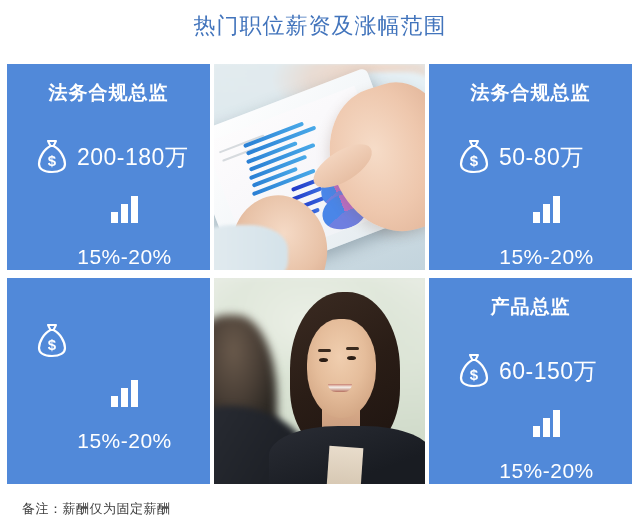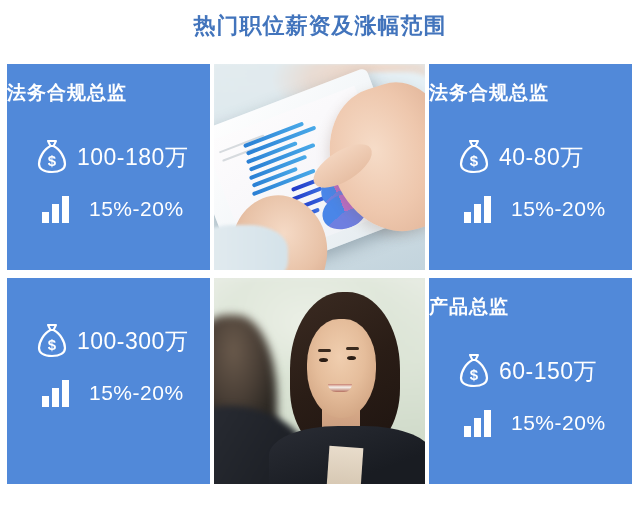--- a/index.html
+++ b/index.html
@@ -23,21 +23,21 @@
   }
 
   
   .title {
     position: absolute;
     top: 10px;
     left: 0;
     width: 640px;
     text-align: center;
     font-size: 22px;
-    font-weight: bold;
+    font-weight: normal;
     color: #4274BC;
     letter-spacing: 1px;
     line-height: 32px;
     white-space: nowrap;
   }
 
   
   .grid {
     position: absolute;
     left: 7px;
@@ -54,38 +54,38 @@
   
   .card {
     background: #5189D9;
     position: relative;
     box-sizing: border-box;
     padding: 14px 0 0 0;
     overflow: hidden;
   }
 
   .card-title {
-    text-align: left;
+    text-align: center;
     color: #ffffff;
     font-size: 19px;
     font-weight: bold;
     letter-spacing: 1px;
     line-height: 30px;
     white-space: nowrap;
   }
 
   .stat-row {
     display: flex;
     align-items: center;
     gap: 6px;
     padding-left: 26px;
     box-sizing: border-box;
   }
   .stat-row.salary { margin-top: 28px; }
-  .stat-row.growth { margin-top: 14px; padding-left: 32px; gap: 16px; }
+  .stat-row.growth { margin-top: 14px; padding-left: 32px; gap: 16px; flex-direction: column; }
 
   .stat-icon {
     flex: 0 0 auto;
     width: 38px;
     height: 42px;
     display: flex;
     align-items: center;
     justify-content: center;
   }
   .stat-icon.bars { width: 34px; height: 34px; }
@@ -298,21 +298,21 @@
     <div class="card">
       <div class="card-title">法务合规总监</div>
       <div class="stat-row salary">
         <span class="stat-icon">
           <svg width="34" height="38" viewBox="0 0 34 38" aria-hidden="true">
             <path d="M13 3 L21 3 L18.5 8 L15.5 8 Z" fill="none" stroke="#fff" stroke-width="2" stroke-linejoin="round"></path>
             <path d="M15.5 8 C9 11, 4 20, 4 26 C4 31, 9 34, 17 34 C25 34, 30 31, 30 26 C30 20, 25 11, 18.5 8 Z" fill="none" stroke="#fff" stroke-width="2.2" stroke-linejoin="round"></path>
             <text x="17" y="27.5" font-family="Liberation Sans, sans-serif" font-size="15" font-weight="bold" fill="#fff" text-anchor="middle">$</text>
           </svg>
         </span>
-        <span class="stat-value">100-180万</span>
+        <span class="stat-value">200-180万</span>
       </div>
       <div class="stat-row growth">
         <span class="stat-icon bars">
           <svg width="30" height="30" viewBox="0 0 30 30" aria-hidden="true">
             <rect x="1" y="18" width="7" height="11" fill="#fff"></rect>
             <rect x="11" y="10" width="7" height="19" fill="#fff"></rect>
             <rect x="21" y="2" width="7" height="27" fill="#fff"></rect>
           </svg>
         </span>
         <span class="stat-value pct">15%-20%</span>
@@ -356,21 +356,21 @@
     <div class="card">
       <div class="card-title">法务合规总监</div>
       <div class="stat-row salary">
         <span class="stat-icon">
           <svg width="34" height="38" viewBox="0 0 34 38" aria-hidden="true">
             <path d="M13 3 L21 3 L18.5 8 L15.5 8 Z" fill="none" stroke="#fff" stroke-width="2" stroke-linejoin="round"></path>
             <path d="M15.5 8 C9 11, 4 20, 4 26 C4 31, 9 34, 17 34 C25 34, 30 31, 30 26 C30 20, 25 11, 18.5 8 Z" fill="none" stroke="#fff" stroke-width="2.2" stroke-linejoin="round"></path>
             <text x="17" y="27.5" font-family="Liberation Sans, sans-serif" font-size="15" font-weight="bold" fill="#fff" text-anchor="middle">$</text>
           </svg>
         </span>
-        <span class="stat-value">40-80万</span>
+        <span class="stat-value">50-80万</span>
       </div>
       <div class="stat-row growth">
         <span class="stat-icon bars">
           <svg width="30" height="30" viewBox="0 0 30 30" aria-hidden="true">
             <rect x="1" y="18" width="7" height="11" fill="#fff"></rect>
             <rect x="11" y="10" width="7" height="19" fill="#fff"></rect>
             <rect x="21" y="2" width="7" height="27" fill="#fff"></rect>
           </svg>
         </span>
         <span class="stat-value pct">15%-20%</span>
@@ -379,21 +379,20 @@
 
     <div class="card">
       <div class="stat-row salary">
         <span class="stat-icon">
           <svg width="34" height="38" viewBox="0 0 34 38" aria-hidden="true">
             <path d="M13 3 L21 3 L18.5 8 L15.5 8 Z" fill="none" stroke="#fff" stroke-width="2" stroke-linejoin="round"></path>
             <path d="M15.5 8 C9 11, 4 20, 4 26 C4 31, 9 34, 17 34 C25 34, 30 31, 30 26 C30 20, 25 11, 18.5 8 Z" fill="none" stroke="#fff" stroke-width="2.2" stroke-linejoin="round"></path>
             <text x="17" y="27.5" font-family="Liberation Sans, sans-serif" font-size="15" font-weight="bold" fill="#fff" text-anchor="middle">$</text>
           </svg>
         </span>
-        <span class="stat-value">100-300万</span>
       </div>
       <div class="stat-row growth">
         <span class="stat-icon bars">
           <svg width="30" height="30" viewBox="0 0 30 30" aria-hidden="true">
             <rect x="1" y="18" width="7" height="11" fill="#fff"></rect>
             <rect x="11" y="10" width="7" height="19" fill="#fff"></rect>
             <rect x="21" y="2" width="7" height="27" fill="#fff"></rect>
           </svg>
         </span>
         <span class="stat-value pct">15%-20%</span>
@@ -436,14 +435,15 @@
             <rect x="11" y="10" width="7" height="19" fill="#fff"></rect>
             <rect x="21" y="2" width="7" height="27" fill="#fff"></rect>
           </svg>
         </span>
         <span class="stat-value pct">15%-20%</span>
       </div>
     </div>
 
   </div>
 
+  <div class="footnote">备注：薪酬仅为固定薪酬</div>
 
 </div>
 
 </body></html>

